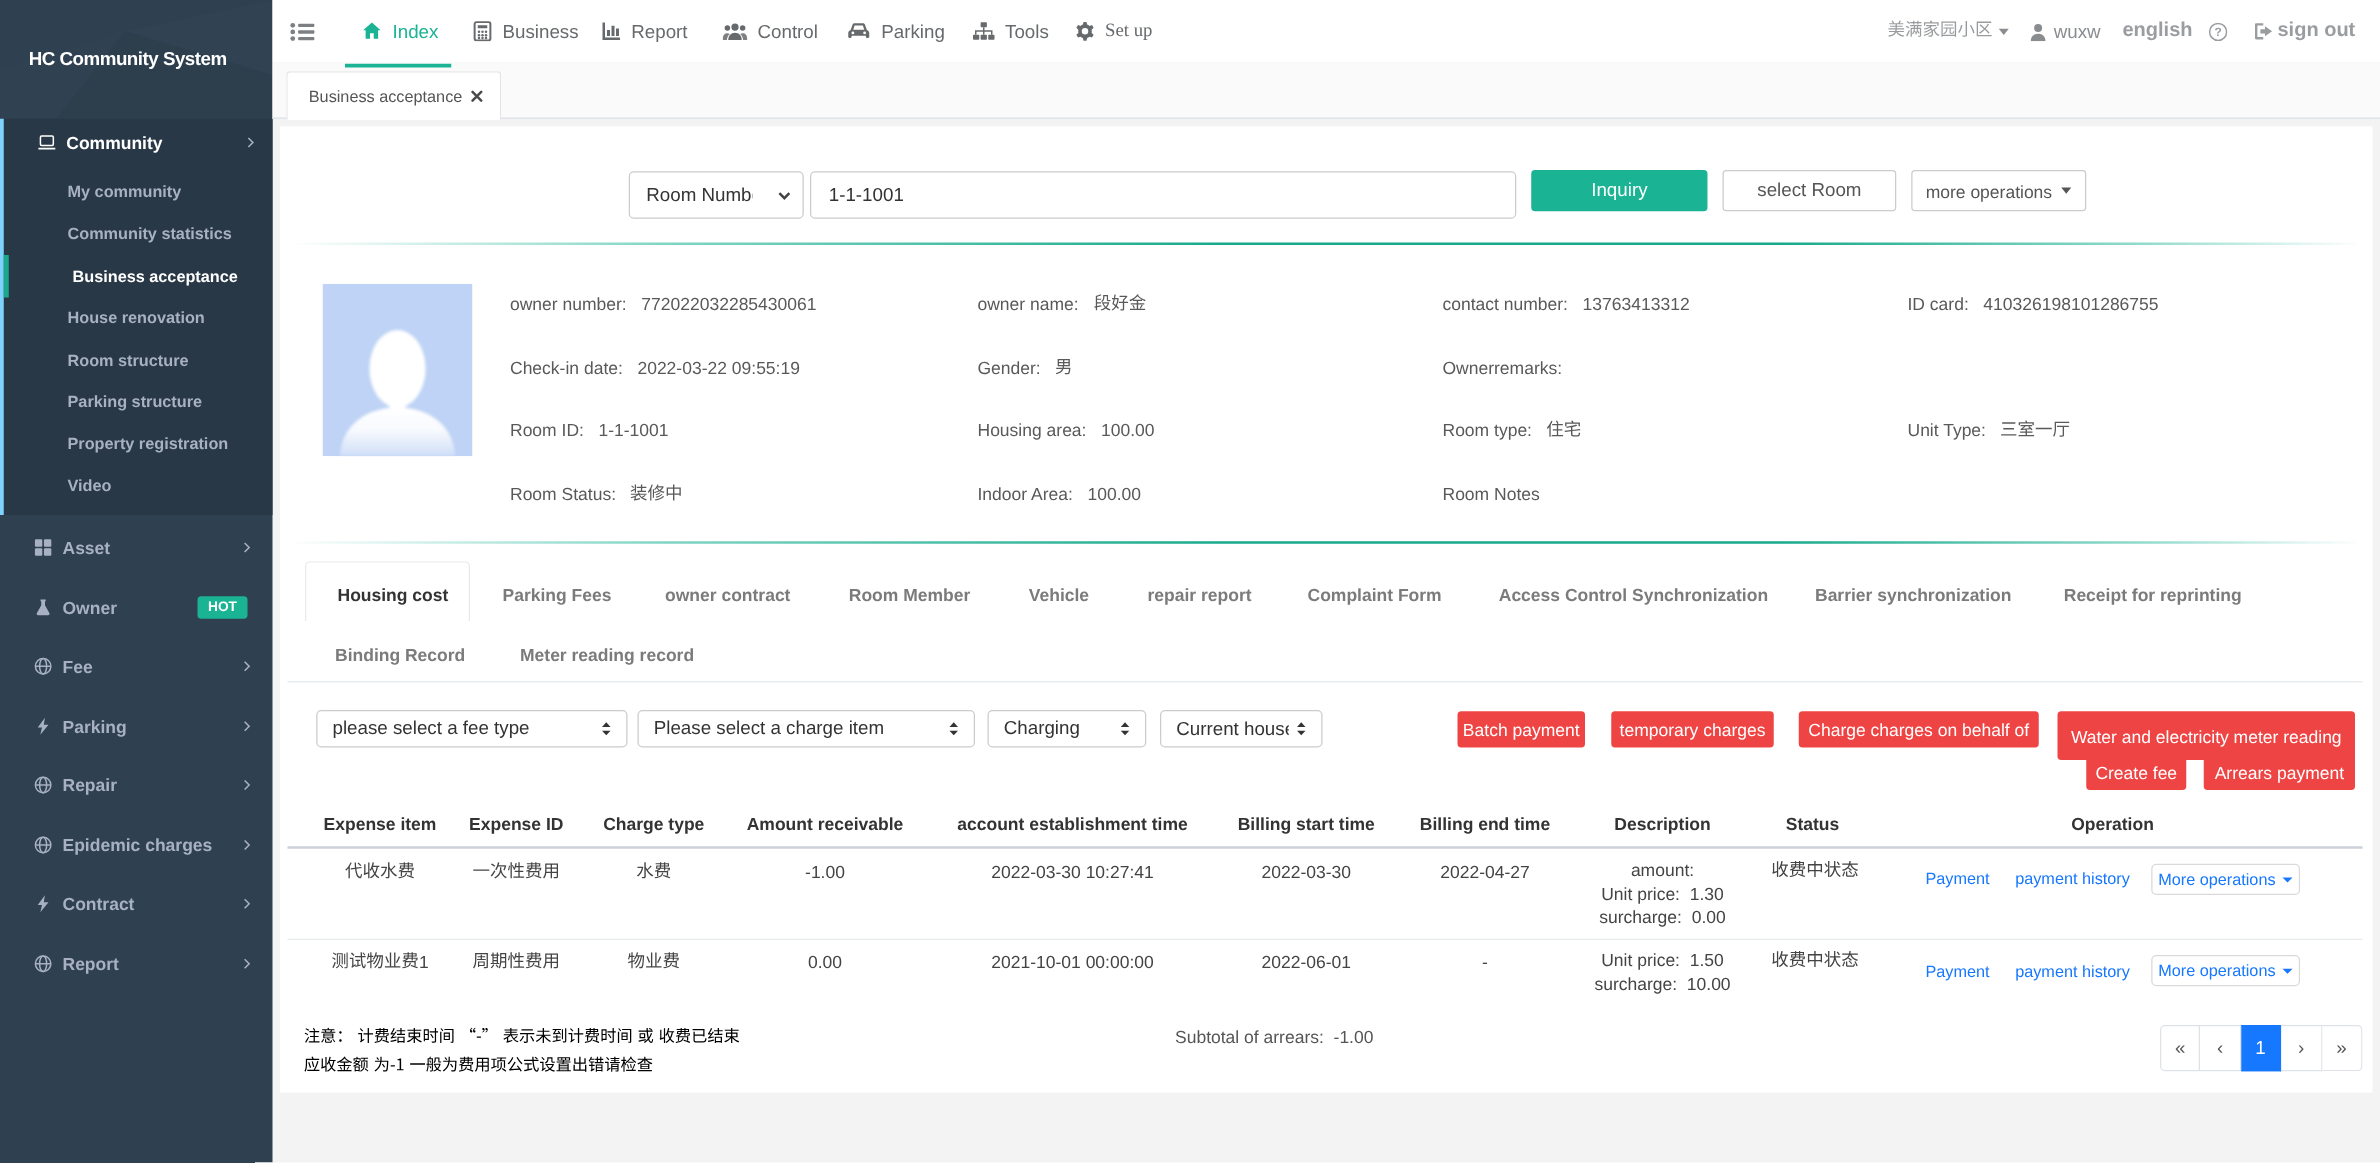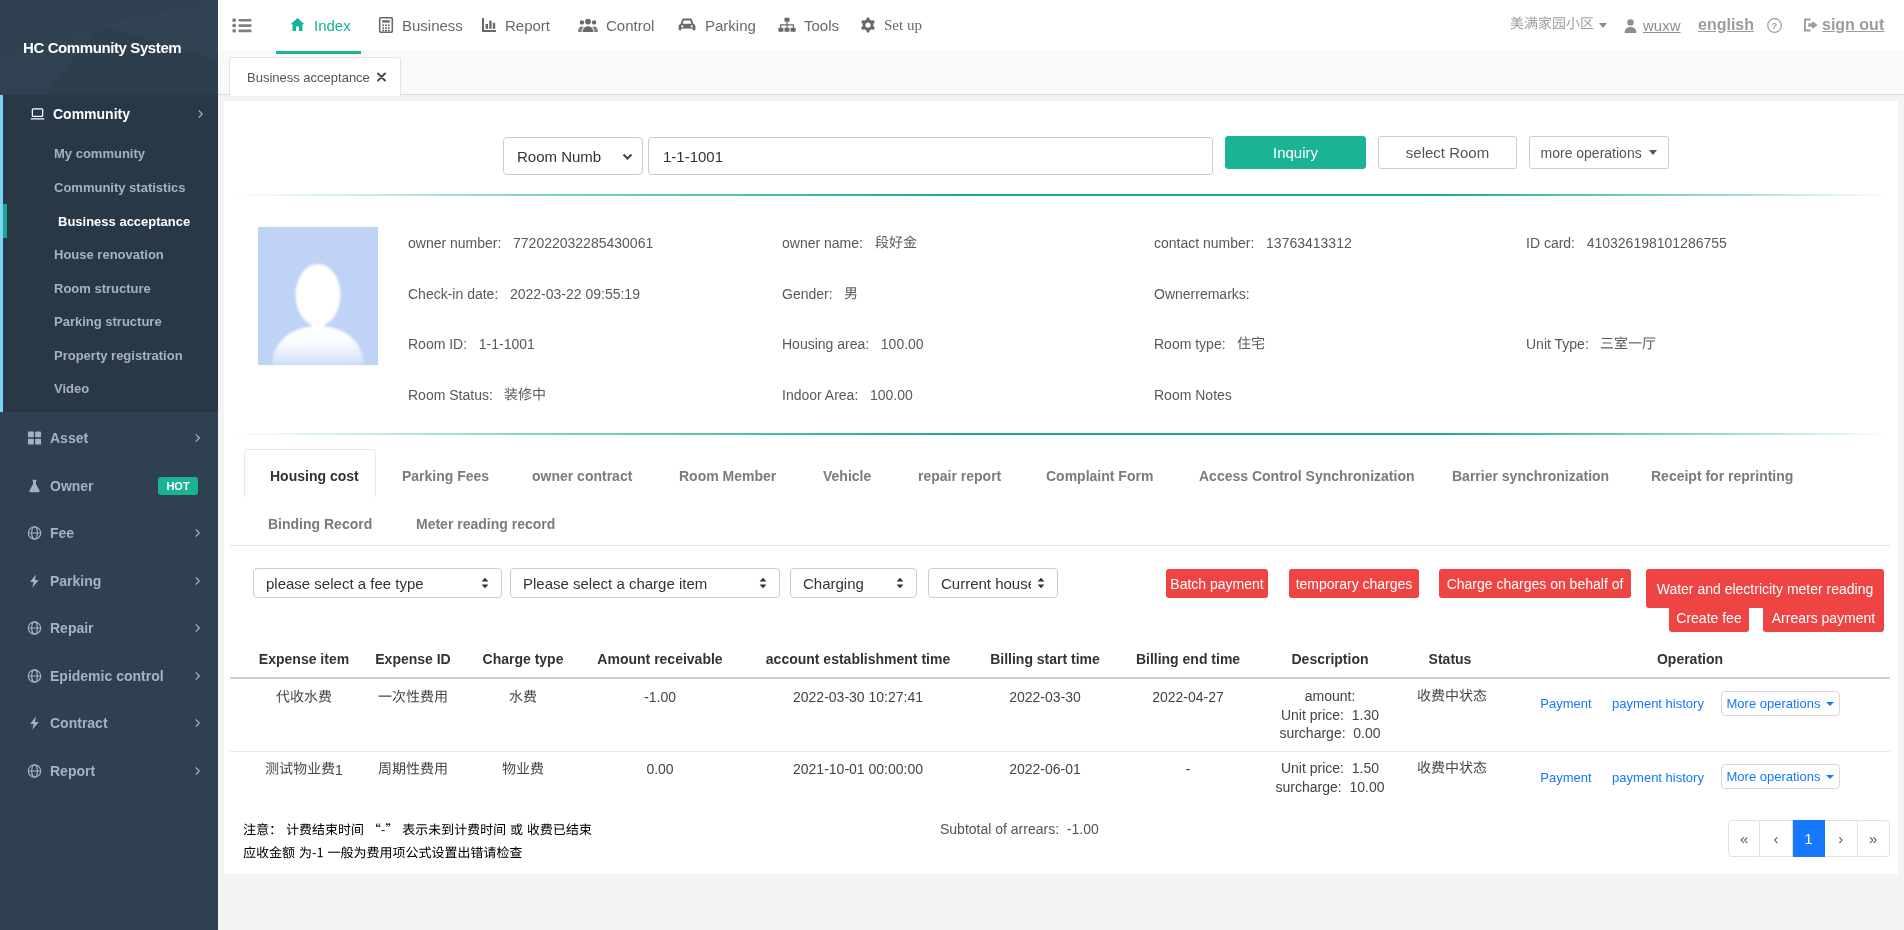--- a/index.html
+++ b/index.html
@@ -18,21 +18,21 @@
 .nav2{position:absolute;left:0;width:215px;height:34px;color:#a7b1c2;font-size:13px;font-weight:bold;}
 .nav2 span{position:absolute;left:51px;top:50%;transform:translateY(-50%);}
 .nav2.act{border-left:4px solid #19aa8d;color:#fff;}
 .nav2.act span{left:51px;}
 #hot{position:absolute;left:158px;top:477px;width:40px;height:18px;background:#1ab394;border-radius:3px;color:#fff;font-size:11px;font-weight:bold;text-align:center;line-height:18px;}
 
 #topbar{position:absolute;left:218px;top:0;right:0;height:50px;background:#fff;}
 .tnav{position:absolute;top:0;height:50px;display:flex;align-items:center;gap:8px;color:#676a6c;font-size:15px;white-space:nowrap;}
 .tnav svg{display:block;}
 #underline{position:absolute;left:58px;top:51px;width:85px;height:3px;background:#1ab394;z-index:5;}
-.tr-item{position:absolute;top:0;height:50px;display:flex;align-items:center;color:#999c9e;font-size:14px;white-space:nowrap;text-decoration:underline;}
+.tr-item{position:absolute;top:0;height:50px;display:flex;align-items:center;color:#999c9e;font-size:14px;white-space:nowrap;}
 
 #tabstrip{position:absolute;left:218px;top:50px;right:0;height:45px;background:#fafafa;border-bottom:1px solid #d9dee4;}
 #tab1{position:absolute;left:11px;top:7px;width:172px;height:39px;background:#fff;border:1px solid #e4e4e4;border-bottom:none;border-radius:3px 3px 0 0;color:#555;font-size:13px;}
 #tab1 .t{position:absolute;left:17px;top:50%;transform:translateY(-50%);}
 #tab1 svg{position:absolute;left:146px;top:50%;transform:translateY(-50%);}
 
 #panel{position:absolute;left:218px;top:100px;width:1680px;height:774px;}
 #panelbg{position:absolute;left:6px;top:1px;width:1674px;height:773px;background:#fff;}
 
 .ctl{position:absolute;border:1px solid #ccc;border-radius:4px;background:#fff;color:#333;font-size:15px;}
@@ -168,21 +168,21 @@
       <svg class="chev" viewBox="0 0 10 10" fill="none" stroke="#a7b1c2" stroke-width="1.4">
         <path d="M3 1 L7 5 L3 9"></path>
       </svg>
     </div>
   <div class="nav1" style="top:651.5px;">
       <svg class="ico" viewBox="0 0 16 16" fill="none" stroke="#a7b1c2" stroke-width="1.3">
         <circle cx="8" cy="8" r="6.6"></circle>
         <ellipse cx="8" cy="8" rx="3" ry="6.6"></ellipse>
         <path d="M1.6 8 H14.4"></path>
       </svg>
-      <span class="lbl">Epidemic control</span>
+      <span class="lbl">Epidemic charges</span>
       <svg class="chev" viewBox="0 0 10 10" fill="none" stroke="#a7b1c2" stroke-width="1.4">
         <path d="M3 1 L7 5 L3 9"></path>
       </svg>
     </div>
   <div class="nav1" style="top:699px;">
       <svg class="ico" viewBox="0 0 16 16" fill="#a7b1c2">
         <path d="M9.5 0.8 L3.4 9 H7 L5.6 15.2 L12.6 6.8 H8.6 Z"></path>
       </svg>
       <span class="lbl">Contract</span>
       <svg class="chev" viewBox="0 0 10 10" fill="none" stroke="#a7b1c2" stroke-width="1.4">

